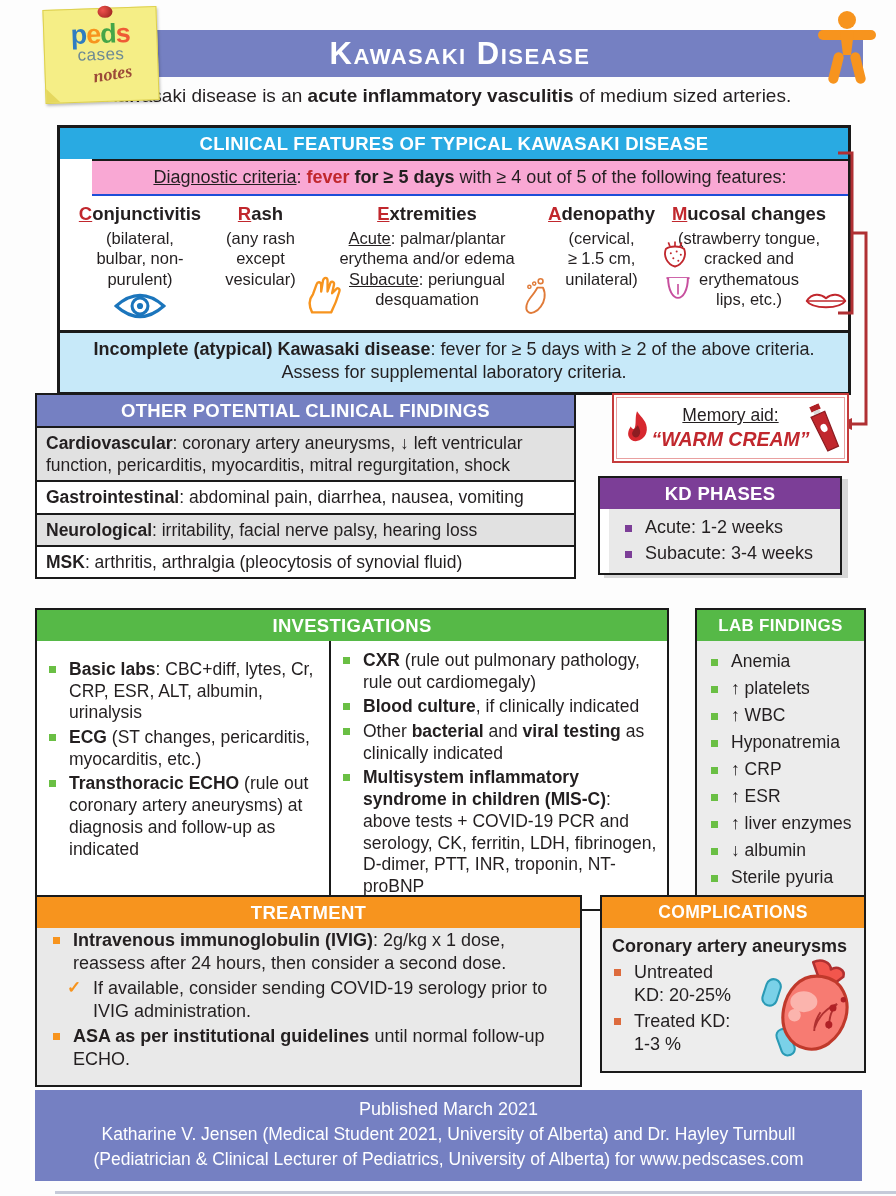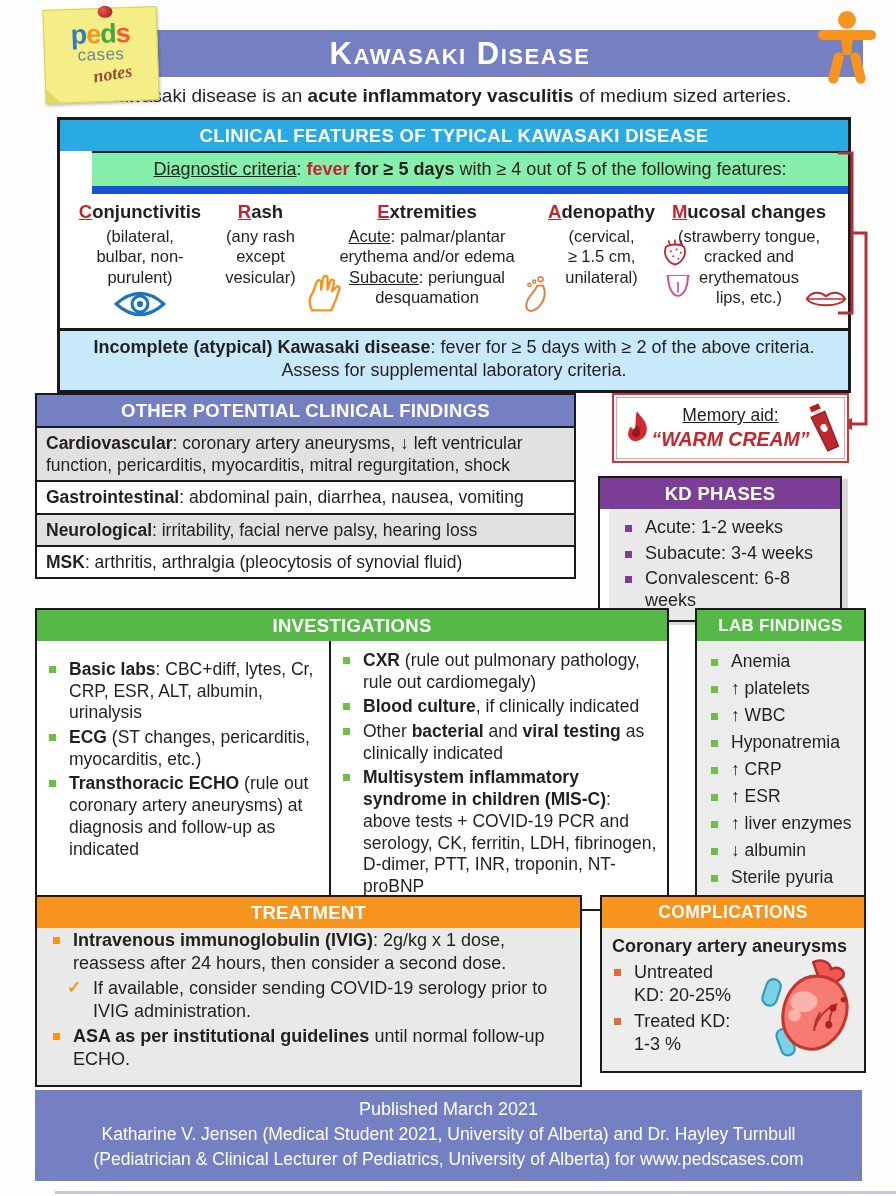--- a/index.html
+++ b/index.html
@@ -27,25 +27,25 @@
   .logo-word1{font-size:27px;font-weight:bold;line-height:1;margin-top:12px;letter-spacing:-1px;}
   .logo-p{color:#2f7dc1;} .logo-e{color:#f7941e;} .logo-d{color:#45a648;} .logo-s{color:#ef5b35;}
   .logo-word2{font-size:17px;color:#6d8a94;line-height:1;margin-top:-2px;letter-spacing:.5px;}
   .logo-word3{font-family:"Liberation Serif",serif;font-style:italic;font-weight:bold;font-size:18px;
       color:#9c4a38;transform:rotate(-7deg);margin:2px 0 0 22px;line-height:1;}
 
   
   #intro{left:0;top:85px;width:896px;text-align:center;font-size:19px;}
 
   
-  #clin-box{left:57px;top:117px;width:788px;border:3px solid #1a1a1a;background:#fff;}
+  #clin-box{left:57px;top:125px;width:788px;border:3px solid #1a1a1a;background:#fff;}
   .sec-header{height:31px;line-height:31px;text-align:center;color:#fff;font-weight:bold;
       font-size:18.5px;letter-spacing:.3px;}
   #clin-header{background:#29aae2;}
-  #clin-criteria{background:#86efac;border-top:2px solid #1a1a1a;border-bottom:8px solid #1d4ed8;
+  #clin-criteria{background:#f9a8d4;border-top:2px solid #1a1a1a;border-bottom:2px solid #1d4ed8;
       height:33px;line-height:33px;text-align:center;font-size:18px;margin-left:32px;}
   #clin-features{display:flex;justify-content:space-between;align-items:flex-start;
       padding:7px 10px 4px;min-height:122px;}
   .feat-col{position:relative;text-align:center;font-size:16.5px;line-height:1.24;}
   .feat-title{font-size:18.5px;font-weight:bold;margin-bottom:2px;white-space:nowrap;}
   .feat-initial{color:#c1272d;text-decoration:underline;}
   #clin-incomplete{background:#c7e9f9;border-top:3px solid #1a1a1a;text-align:center;
       font-size:18px;line-height:1.3;padding:5px 30px 7px;}
 
   
@@ -264,21 +264,20 @@
       </svg>
     </div>
   </div>
 
   <div id="kd-box" class="abs box">
     <div id="kd-header" class="sec-header">KD PHASES</div>
     <div id="kd-body">
       <ul class="sq">
           <li>Acute: 1-2 weeks</li>
           <li>Subacute: 3-4 weeks</li>
-          <li>Convalescent: 6-8 weeks</li>
         </ul>
     </div>
   </div>
 
   <div id="inv-box" class="abs box">
     <div id="inv-header" class="sec-header">INVESTIGATIONS</div>
     <div id="inv-body">
       <div id="inv-left">
         <ul class="sq">
           <li><span class="seg-b">Basic labs</span><span>: CBC+diff, lytes, Cr, CRP, ESR, ALT, albumin, urinalysis</span></li>

